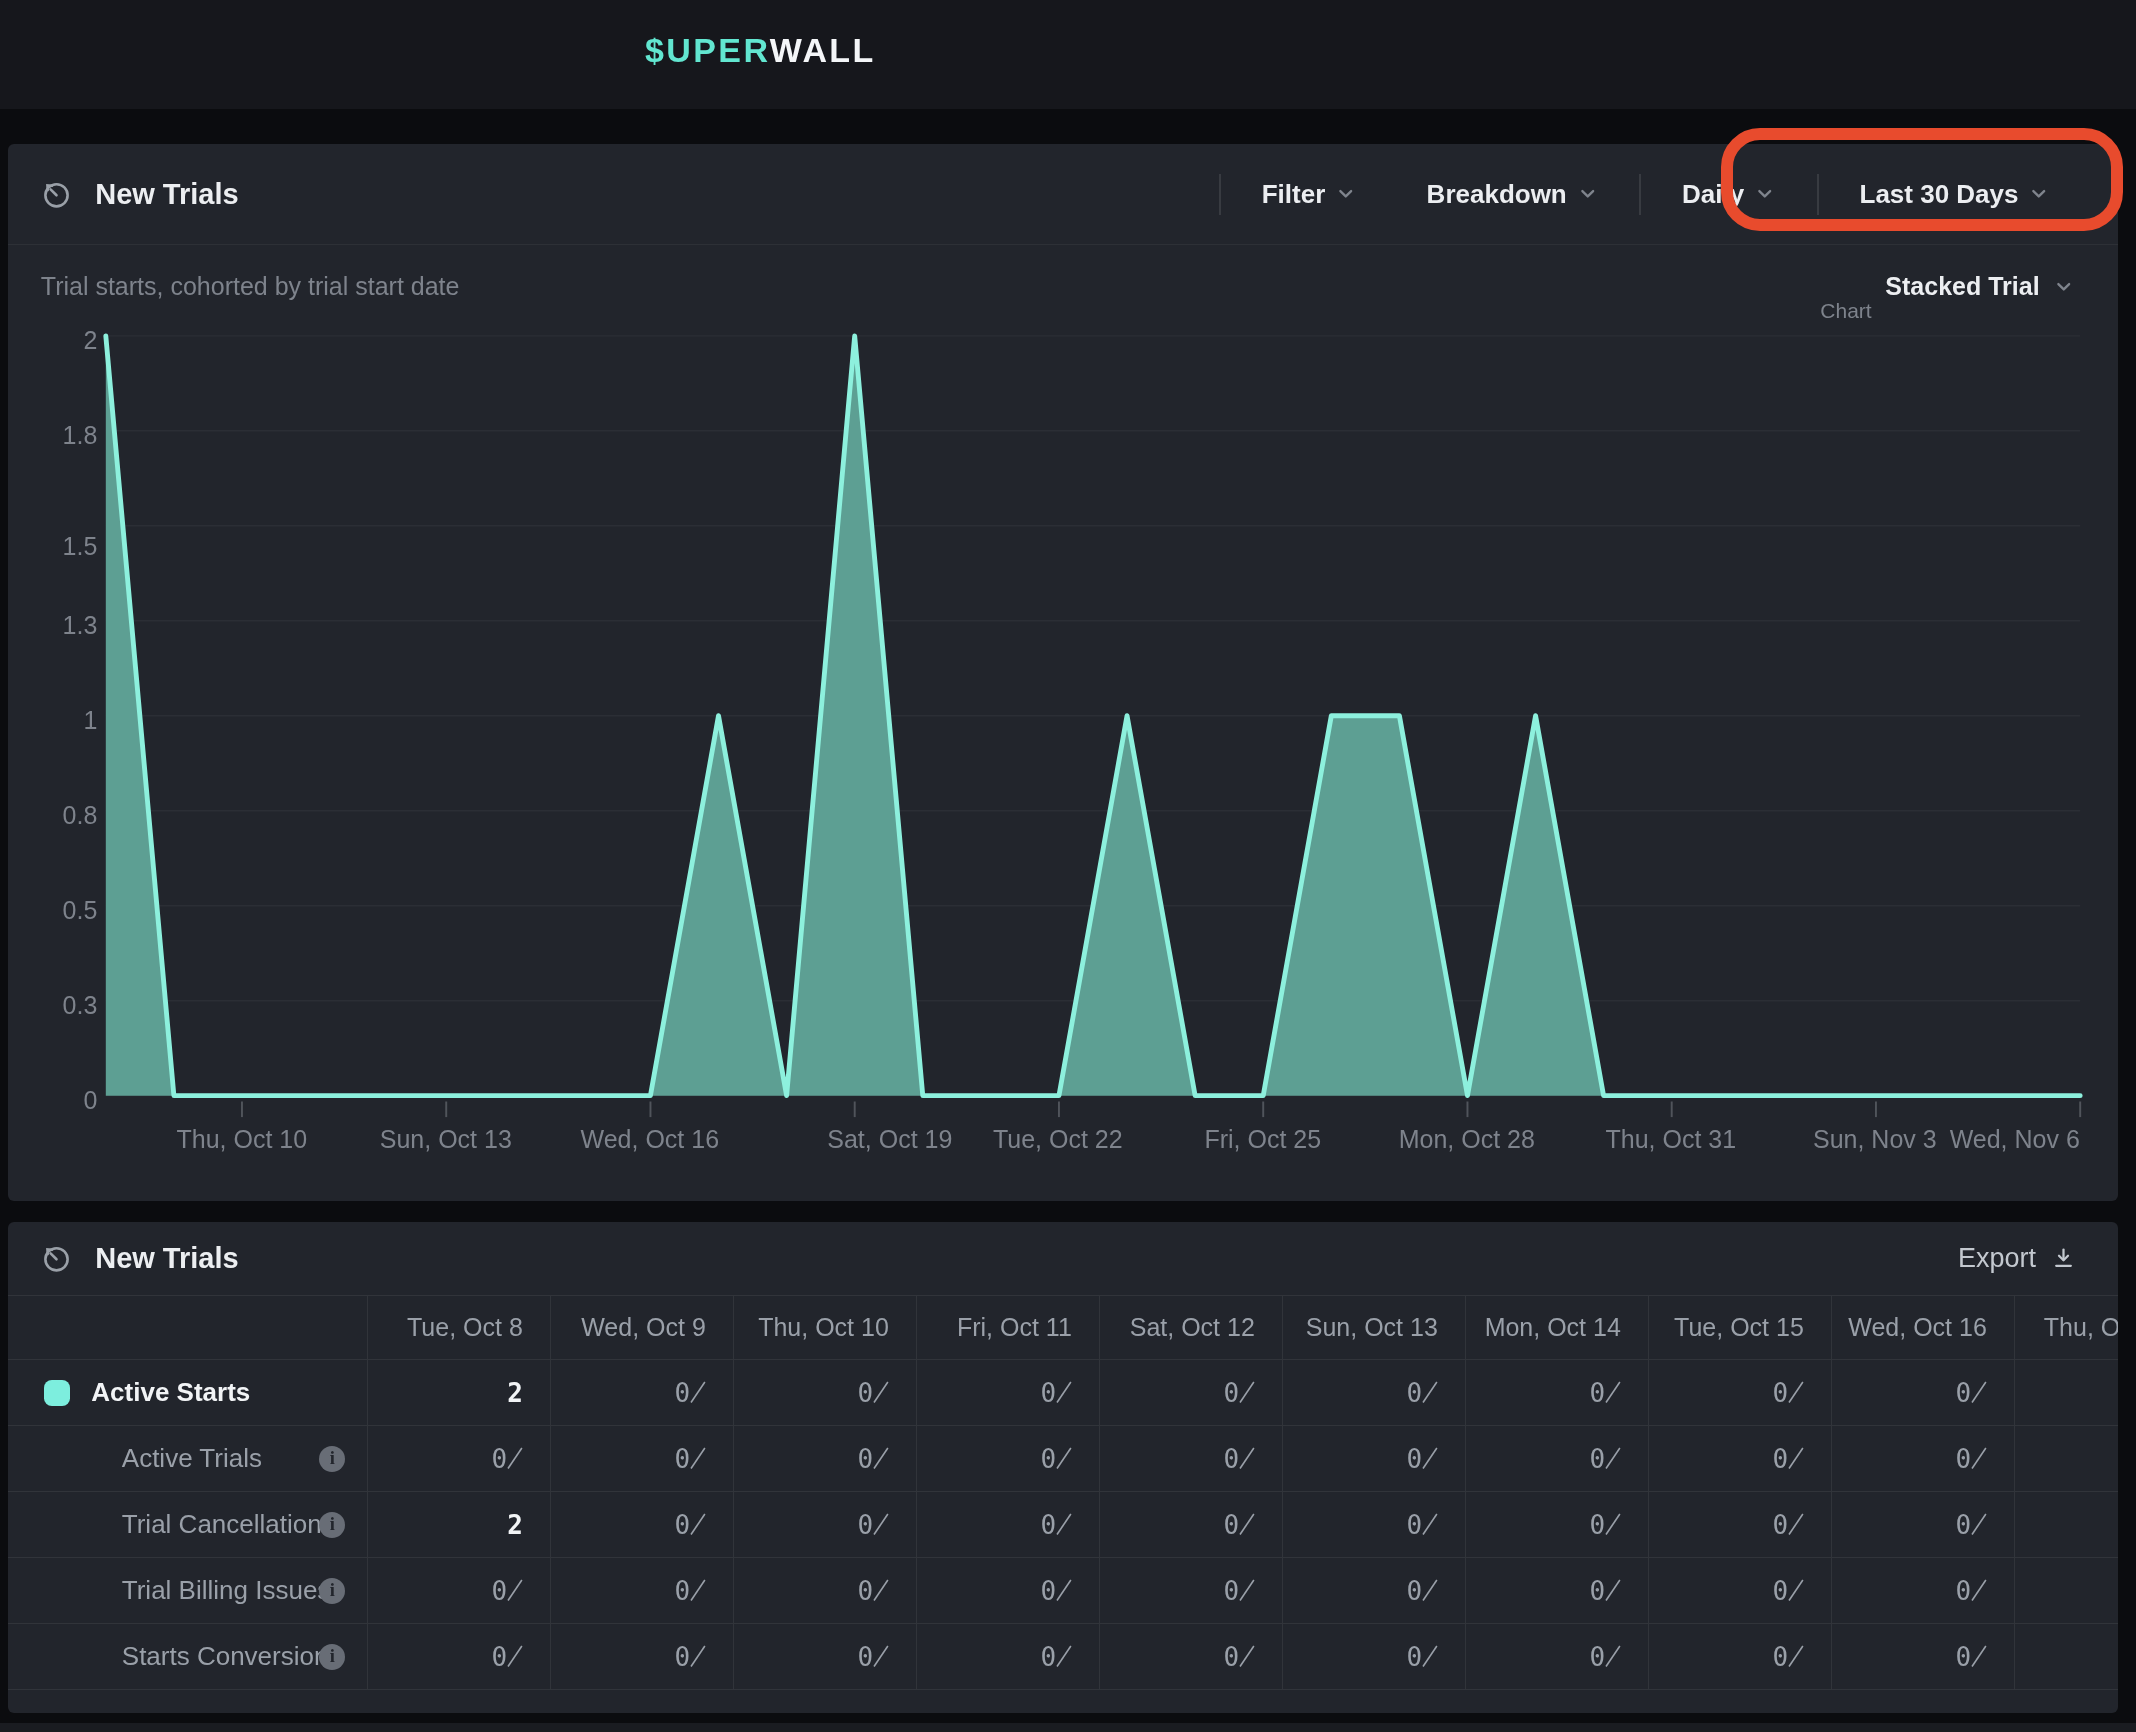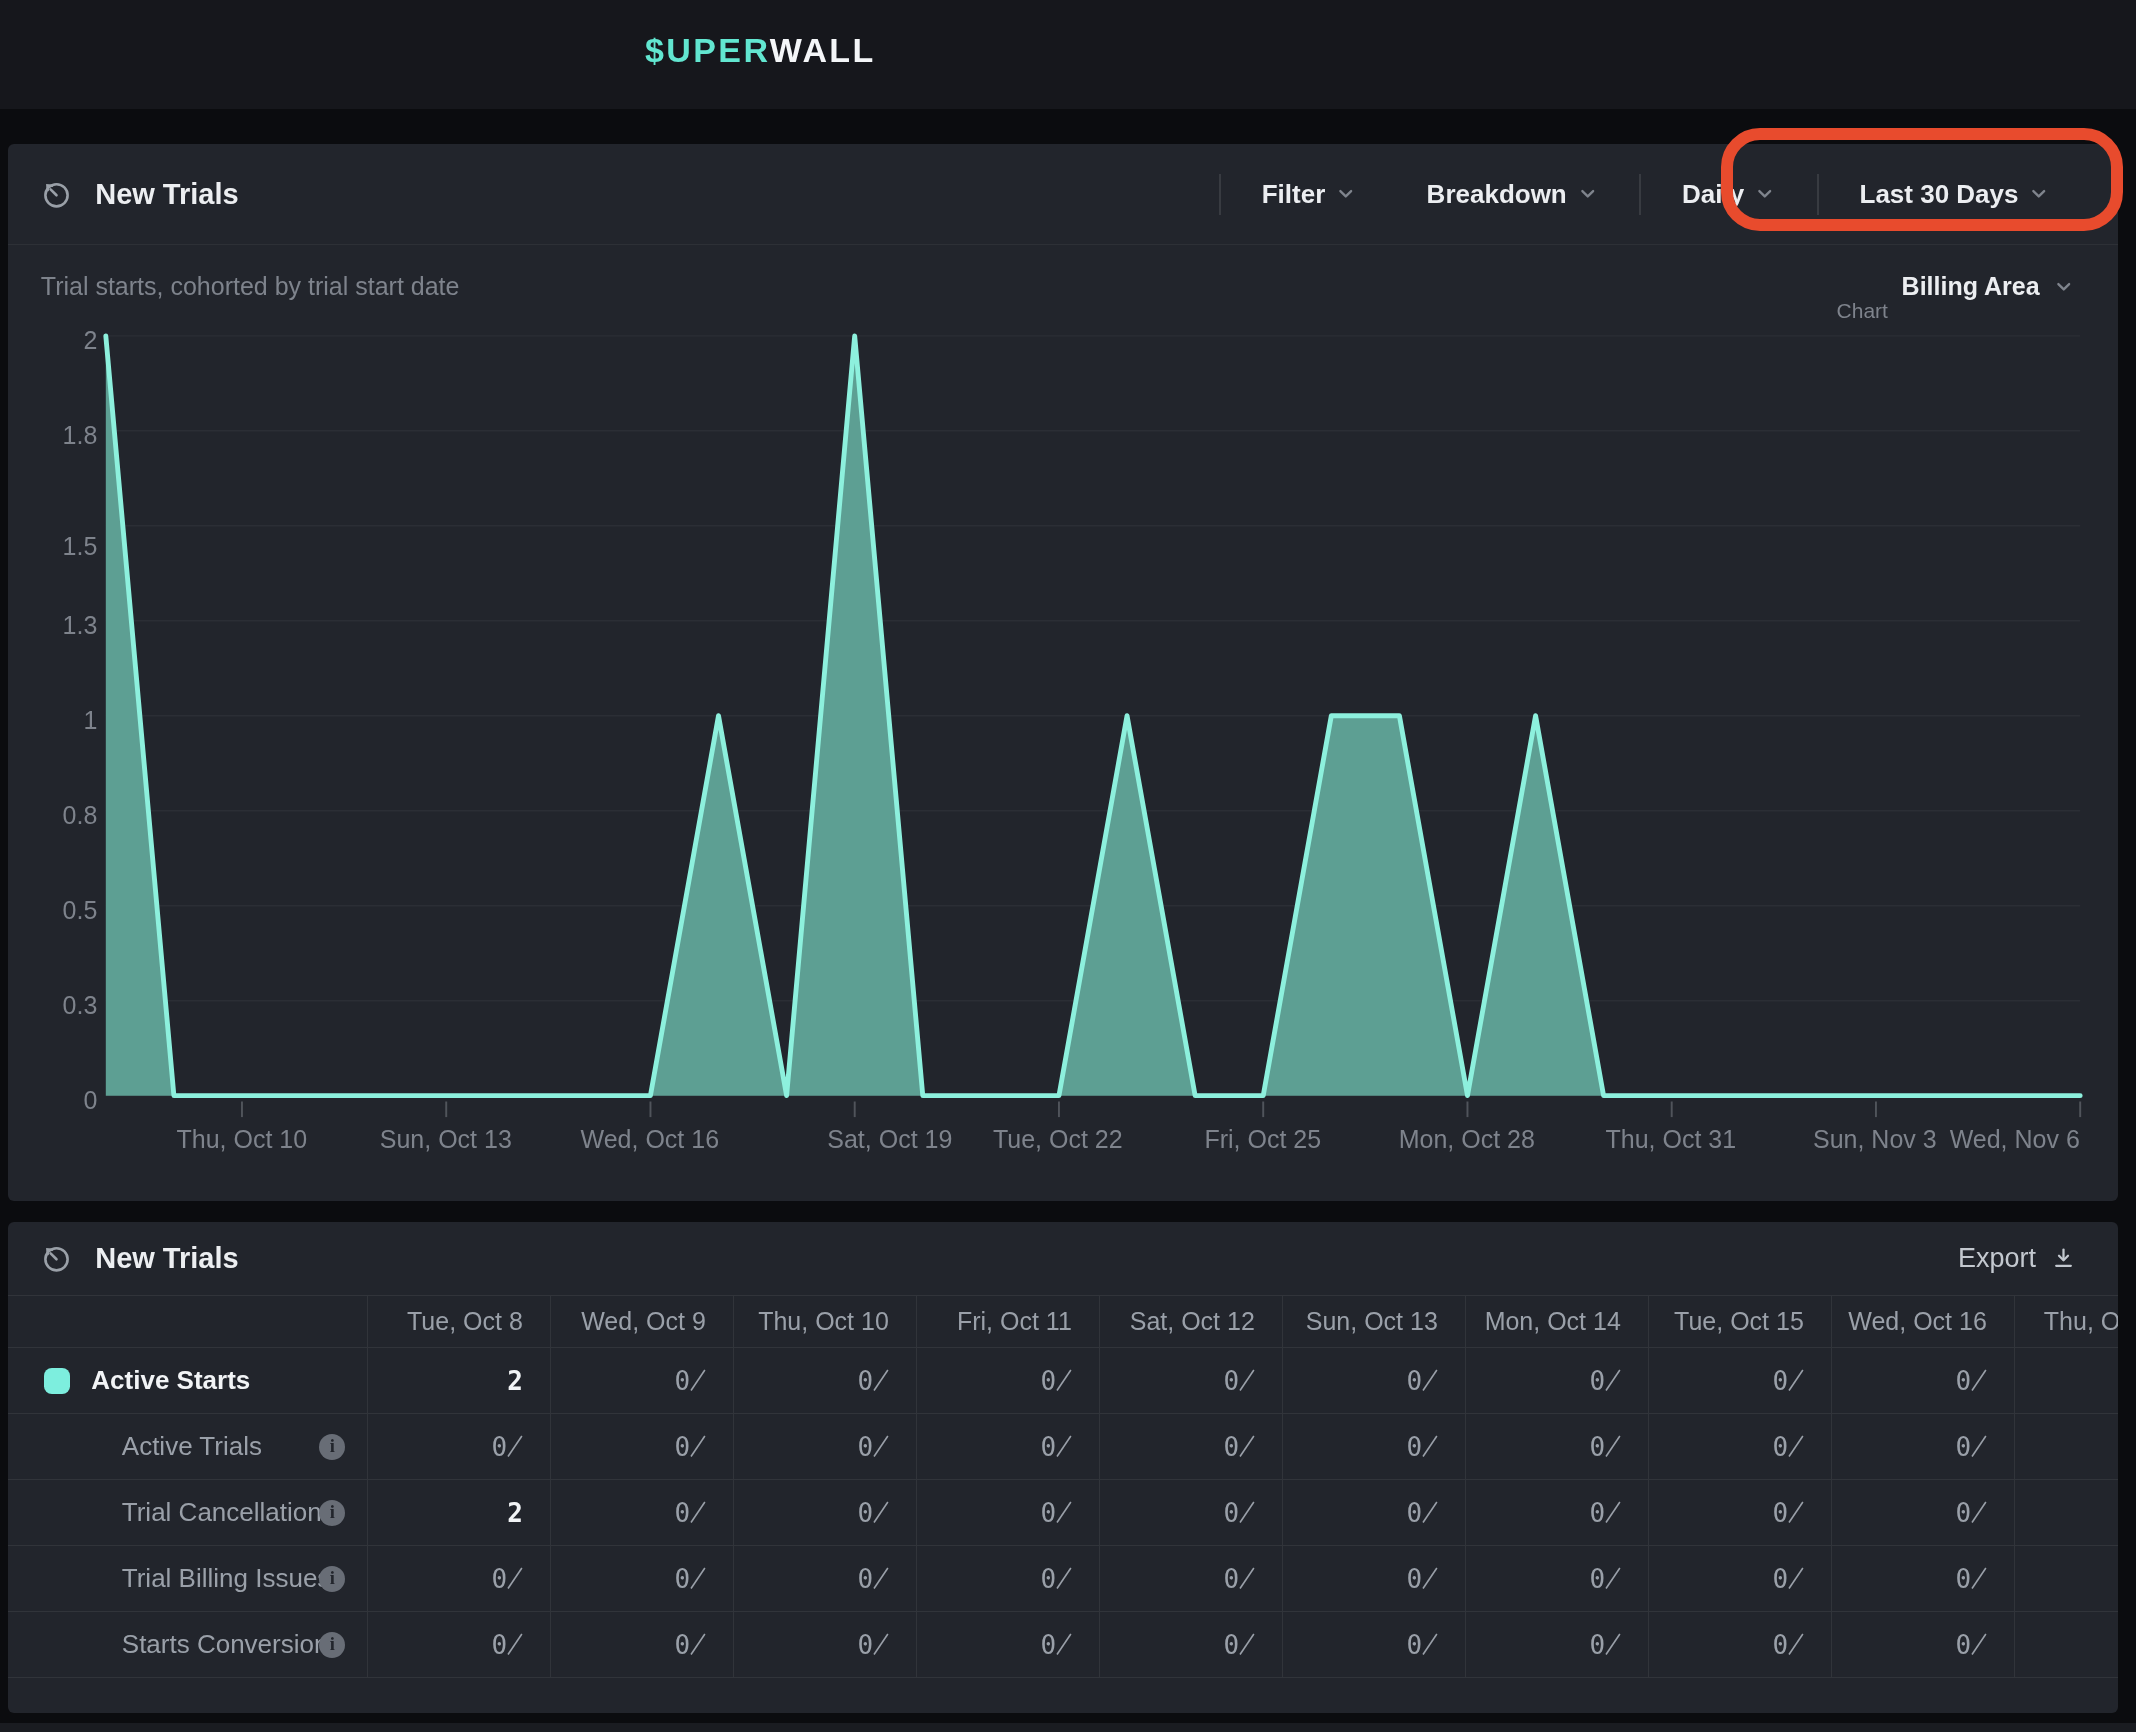--- a/index.html
+++ b/index.html
@@ -62,21 +62,21 @@
     position:absolute;left:0;right:0;top:0;height:73px;
     display:flex;align-items:center;padding:0 41px 0 33px;
   }
   .table-header h2{font-size:29px;font-weight:600;margin-left:23.4px;}
   .export-btn{
     margin-left:auto;display:flex;align-items:center;gap:13.7px;background:none;border:none;cursor:pointer;
     color:#c3c8cf;font-family:inherit;font-size:27px;font-weight:400;
   }
   .tgrid{position:absolute;left:0;right:0;top:73px;}
   .trow{display:flex;height:66px;border-bottom:1px solid var(--border);}
-  .trow.thead{height:53px;border-top:1px solid var(--border);}
+  .trow.thead{height:65px;border-top:1px solid var(--border);}
   .tcell{
     border-right:1px solid var(--border);height:100%;
     display:flex;align-items:center;justify-content:flex-end;padding-right:27px;
   }
   .tcell.last{border-right:none;flex:1;justify-content:flex-start;padding:0 0 0 29px;overflow:hidden;white-space:nowrap;}
   .label-cell{
     width:360px;flex:0 0 360px;justify-content:flex-start;padding:0 0 0 36px;position:relative;
   }
   .data-cell{width:183px;flex:0 0 183px;}
   .hdate{font-size:25px;color:var(--mid);}
@@ -142,21 +142,21 @@
             <polyline points="6 9 12 15 18 9"></polyline>
           </svg>
       </button>
     </div>
   </div>
 
   <div class="sub-row">
     <p class="subtitle">Trial starts, cohorted by trial start date</p>
     <div class="chart-type">
       <span class="muted">Chart</span>
-      <span class="strong">Billing Area</span>
+      <span class="strong">Stacked Trial</span>
       <svg class="icon" width="21.5" height="21.5" viewBox="0 0 24 24" fill="none" stroke="#7f848d" stroke-width="2.6" stroke-linecap="round" stroke-linejoin="round">
           <polyline points="6 9 12 15 18 9"></polyline>
         </svg>
     </div>
   </div>
 
   <svg class="chart-svg" viewBox="0 0 2040 810" preserveAspectRatio="none">
       <line class="grid-line" x1="8" x2="2032" y1="5" y2="5"></line>
       <line class="grid-line" x1="8" x2="2032" y1="102.375" y2="102.375"></line>
       <line class="grid-line" x1="8" x2="2032" y1="199.75" y2="199.75"></line>

